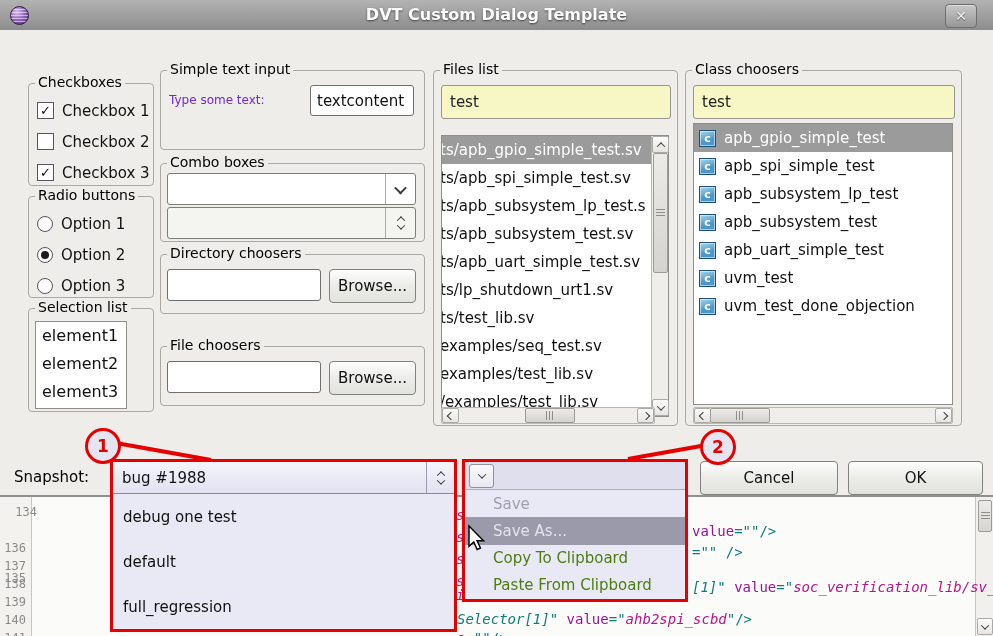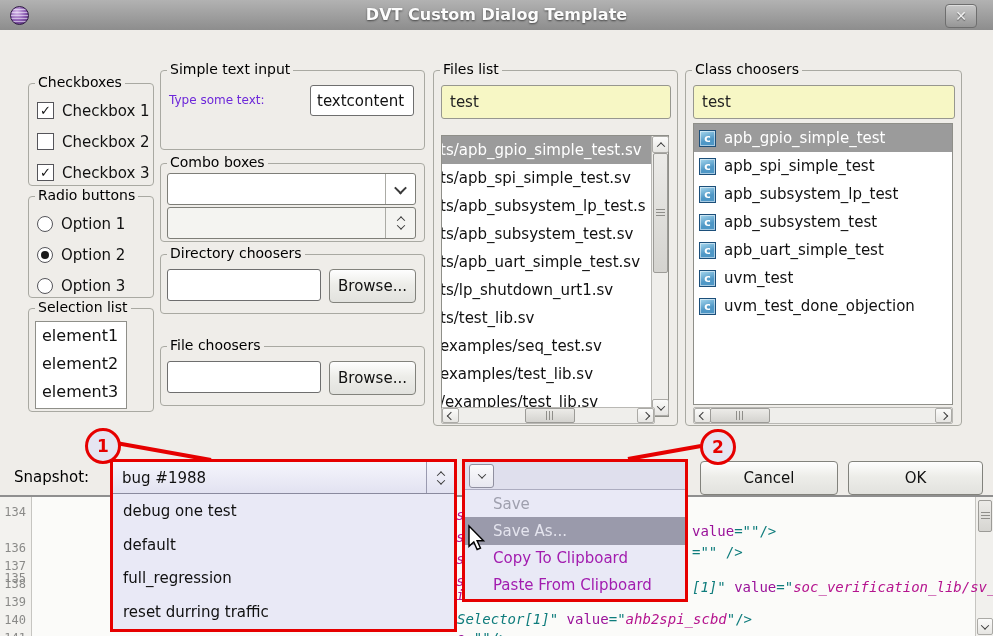--- a/index.html
+++ b/index.html
@@ -70,35 +70,35 @@
   #redbox1{left:110px;top:459px;width:347px;height:173px;display:flex;flex-direction:column;}
   .snap-combo{height:31px;flex:0 0 31px;background:linear-gradient(#F5F5FC,#E2E2F1);border-bottom:1px solid #8A8A9E;display:flex;align-items:center;font-size:15px;padding-left:9px;position:relative;}
   .snap-spin{position:absolute;right:0;top:0;bottom:0;width:27px;border-left:1px solid #9A9AB0;display:flex;flex-direction:column;align-items:center;justify-content:center;gap:2px;}
   .snap-list{flex:1;background:#E9E9F6;display:flex;flex-direction:column;}
   .snap-opt{flex:1;display:flex;align-items:center;padding-left:10px;font-size:15px;color:#101010;}
 
   #redbox2{left:462px;top:459px;width:226px;height:143px;display:flex;flex-direction:column;text-align:right;}
   .menu-strip{height:27px;flex:0 0 27px;background:#DFDFED;border-bottom:1px solid #ACACC0;position:relative;}
   .drop-btn{position:absolute;left:4px;top:2px;width:23px;height:22px;background:linear-gradient(#FAFAFC,#E8E8F0);border:1px solid #9090A0;border-radius:3px;display:flex;align-items:center;justify-content:center;}
   .menu-list{flex:1;background:#E9E9F6;display:flex;flex-direction:column;}
-  .menu-item{flex:1;display:flex;align-items:center;padding-left:28px;font-size:15px;color:#a21caf;}
+  .menu-item{flex:1;display:flex;align-items:center;padding-left:28px;font-size:15px;color:#4d7c0f;}
   .menu-item.mdis{color:#9FA0AE;}
   .menu-item.mact{background:#9A9AAB;color:#E4E4EE;}
 
   .badge{position:absolute;width:30px;height:30px;border-radius:50%;border:3px solid #E60000;background:#E5E5F1;color:#E60000;font-weight:bold;font-size:17px;display:flex;align-items:center;justify-content:center;z-index:6;}
   .overlay{position:absolute;inset:0;z-index:5;pointer-events:none;}
 </style>
 </head>
 <body>
 
 <div class="screen">
 
   <div class="editor">
     <div class="gutter" id="gutter-rows">
-        <div class="lnum" style="top: 6px;">134</div>
+        <div class="lnum" style="top: 6px; padding-left: 11px;">134</div>
         <div class="lnum" style="top: 24px; margin-top: 48px;">135</div>
         <div class="lnum" style="top: 42px;">136</div>
         <div class="lnum" style="top: 60px;">137</div>
         <div class="lnum" style="top: 78px;">138</div>
         <div class="lnum" style="top: 96px;">139</div>
         <div class="lnum" style="top: 114px;">140</div>
         <div class="lnum" style="top: 132px;">141</div>
       </div>
     <div class="ed-vsb">
       <div class="ed-thumb">
@@ -310,21 +310,20 @@
       <span>bug #1988</span>
       <span class="snap-spin">
           <span class="chv u s"></span>
           <span class="chv d s"></span>
         </span>
     </div>
     <div class="snap-list" id="snap-rows">
         <div class="snap-opt">debug one test</div>
         <div class="snap-opt">default</div>
         <div class="snap-opt">full_regression</div>
-        <div class="snap-opt">reset durring traffic</div>
       </div>
   </div>
 
   <div class="redbox" id="redbox2">
     <div class="menu-strip">
       <div class="drop-btn">
           <span class="chv d s"></span>
         </div>
     </div>
     <div class="menu-list" id="menu-rows">

